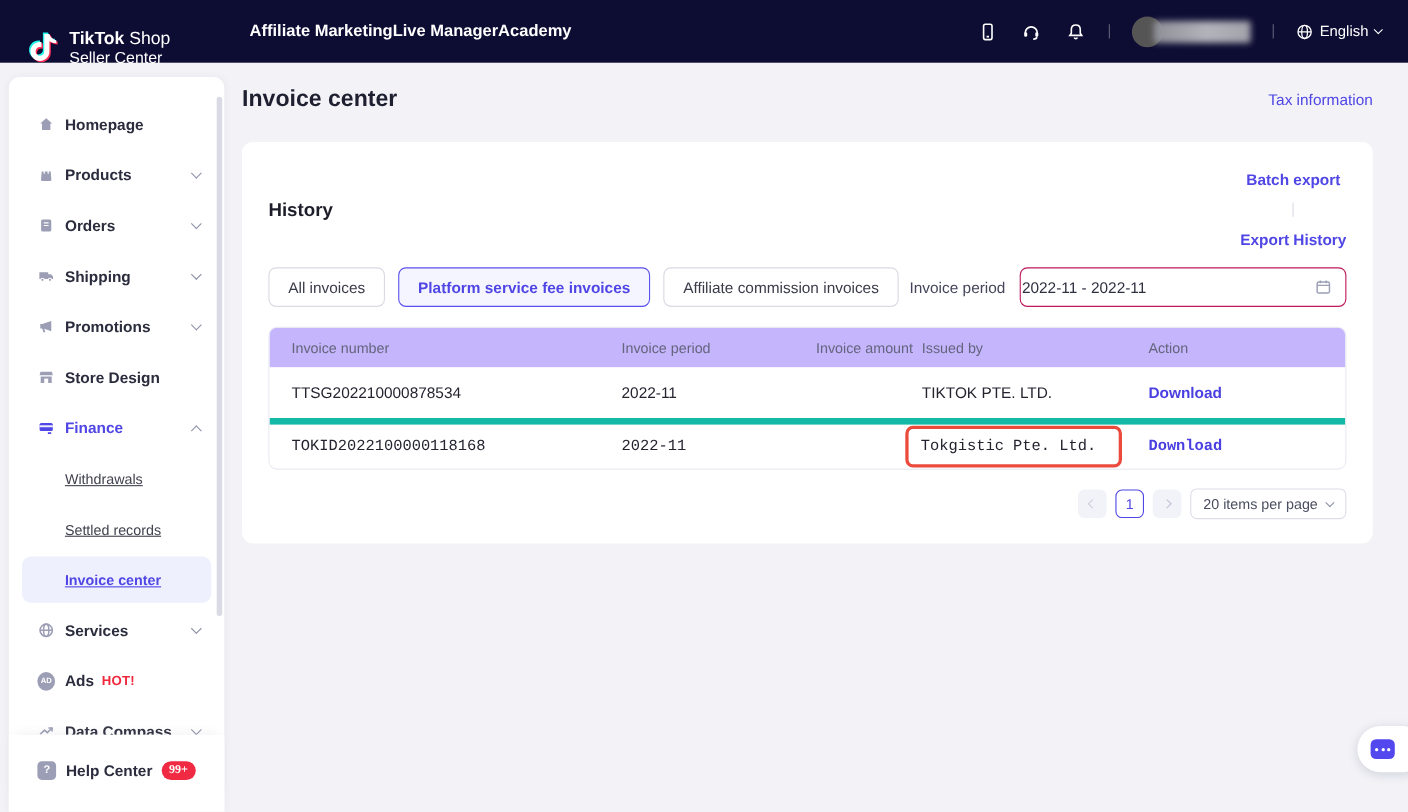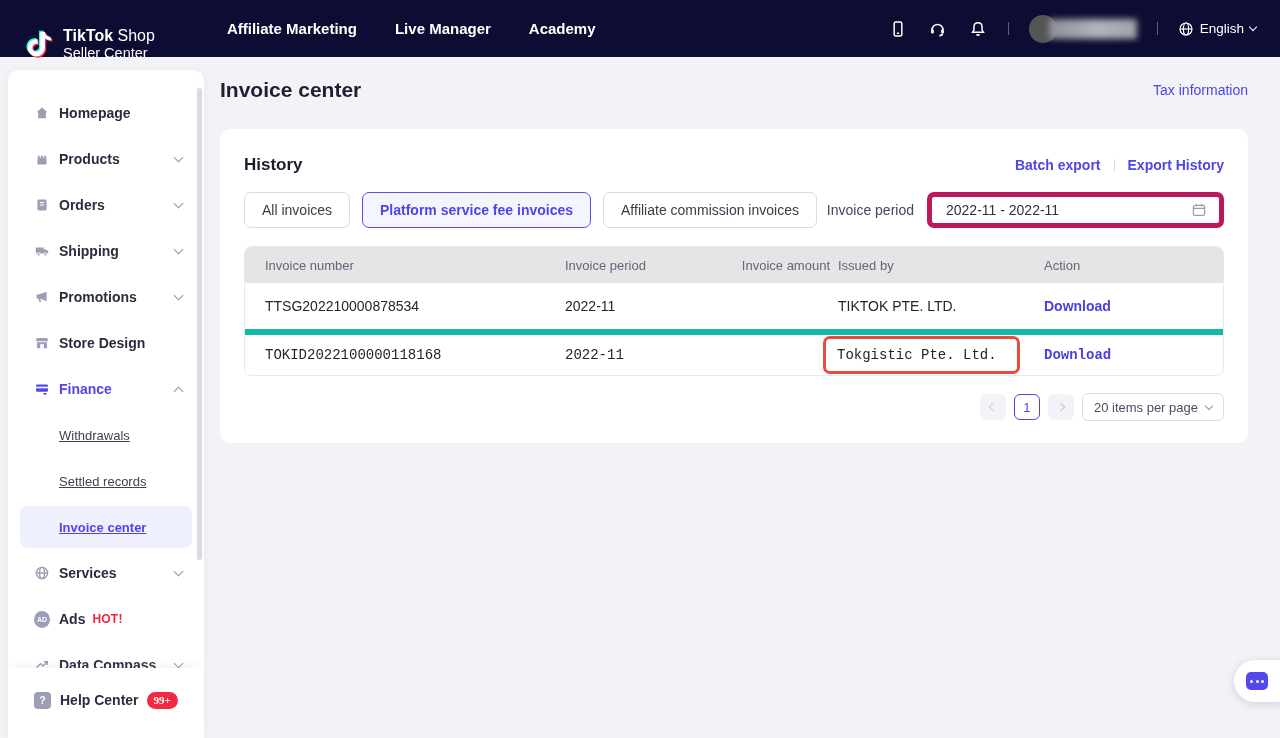--- a/index.html
+++ b/index.html
@@ -2,27 +2,27 @@
 <html><head>
 <meta charset="utf-8">
 <style>
   * { margin:0; padding:0; box-sizing:border-box; }
   html,body { width:1280px; height:738px; overflow:hidden; }
   body { font-family:"Liberation Sans", sans-serif; background:#f2f2f7; color:#23242f; position:relative; }
   a { text-decoration:none; }
 
   
   .topnav { height:57px; background:#0d0c33; display:flex; align-items:center; padding:0 24px; color:#fff; }
-  .logo { display:flex; align-items:flex-end; gap:9px;margin-top:32px; }
+  .logo { display:flex; align-items:flex-start; gap:9px;margin-top:32px; }
   .note-svg { width:30px; height:34px; }
   .logo-text { line-height:1.15; }
   .logo-line1 { font-size:16px; color:#fff; }
   .logo-line1 .b { font-weight:700; }
   .logo-line2 { font-size:14.5px; color:#fff; }
-  .topnav nav { display:flex; gap:38px; margin-left:72px; }
+  .topnav nav { display:flex; margin-left:72px; }
   .topnav nav a { color:#fff; font-size:15px; font-weight:600; cursor:pointer; }
   .topnav-right { margin-left:auto; display:flex; align-items:center; gap:20px;text-align:center; }
   .tn-icon { width:20px; height:20px; display:flex; align-items:center; justify-content:center; cursor:pointer; }
   .tn-divider { width:1px; height:13px; background:rgba(255,255,255,.35); }
   .avatar-wrap { display:flex; align-items:center; }
   .avatar { width:28px; height:28px; border-radius:50%; overflow:hidden; background:#555; }
   .avatar-blur { width:100%; height:100%; background:linear-gradient(135deg,#8d8d95,#4f4f58 45%,#b9b9c0); filter:blur(2px); }
   .name-blur { width:88px; height:20px; margin-left:-8px; background:linear-gradient(90deg,#8f8f98,#b3b3bb 55%,#a2a2ab); filter:blur(3px); border-radius:2px; }
   .lang { display:flex; align-items:center; gap:6px; font-size:13.5px; color:#fff; cursor:pointer; }
 
@@ -59,36 +59,36 @@
 
   
   main { flex:1; padding:21px 32px 0 16px; }
   .page-head { display:flex; align-items:center; justify-content:space-between; margin-bottom:27px; }
   .page-title { font-size:21px; font-weight:700; color:#1e2030; }
   .tax-link { font-size:14px; font-weight:500; color:#4f46e5; cursor:pointer; }
 
   .card { background:#fff; border-radius:10px; padding:26px 24px 22px; }
   .card-head { display:flex; align-items:center; justify-content:space-between; }
   .card-title { font-size:17px; font-weight:700; color:#1c1d28; }
-  .card-links { display:flex; align-items:center; gap:13px; }
+  .card-links { display:flex; align-items:center; gap:13px;flex-direction:column; }
   .card-links a { font-size:14px; font-weight:600; color:#4f46e5; cursor:pointer; }
   .vline { width:1px; height:13px; background:#d9dae3; }
 
   .filter-row { display:flex; align-items:center; margin-top:17px; }
   .filters { display:flex; gap:12px;align-items:flex-end; }
   .filter-btn { height:36px; padding:0 17px; background:#fff; border:1px solid #d9dae3; border-radius:7px; font-family:inherit; font-size:14px; font-weight:500; color:#3a3b49; cursor:pointer; }
   .filter-btn.active { border:1px solid #5a50ee; color:#4f46e5; background:#f5f5ff; font-weight:600; }
   .period { margin-left:auto; display:flex; align-items:center; gap:13px; }
   .period-label { font-size:14px; color:#44455a; }
-  .date-input { width:297px; height:36px; border:5px solid #be185d; border-radius:7px; display:flex; align-items:center; padding:0 12px 0 14px; font-size:14px; color:#2e3040; cursor:pointer; background:#fff; }
+  .date-input { width:297px; height:36px; border:1px solid #be185d; border-radius:7px; display:flex; align-items:center; padding:0 12px 0 1px; font-size:14px; color:#2e3040; cursor:pointer; background:#fff; }
   .date-input .cal { margin-left:auto; }
 
   .table { margin-top:18px; border:1px solid #e7e8f0; border-radius:8px; overflow:hidden; }
   .t-head, .t-row { display:grid; grid-template-columns:300px 170px 95px 210px 1fr; align-items:center; padding:0 20px; }
-  .t-head { height:36px; background:#e5e5e5; }
+  .t-head { height:36px; background:#c4b5fd; }
   .t-head div { font-size:13px; color:#64657c; }
   .t-row { height:46px; background:#fff; }
   .t-row + .t-row { border-top:6px solid #14b8a6;font-family:Liberation Mono, monospace; }
   .t-row div { font-size:14px; color:#23242f; }
   .c-amount { text-align:right; }
   .c-issued { padding-left:8px; }
   .c-action { padding-left:4px; }
   .download { font-size:14px; font-weight:600; color:#4a3fe0; cursor:pointer; }
   .redacted { width:90px; height:18px; margin-left:auto; background:#dcdce2; filter:blur(2px); border-radius:2px; }
   .red-annotation { display:inline-block; position:relative; border:3.5px solid #eb4b3d; border-radius:7px; padding:8px 20px 8px 11px; margin:-11px 0 -11px -15px; }

